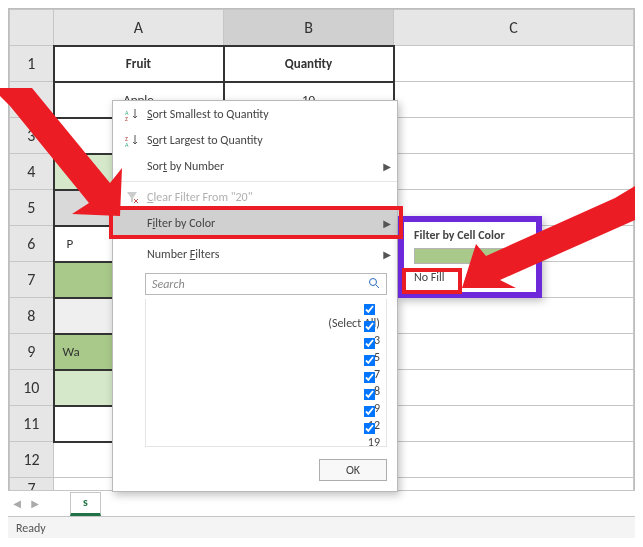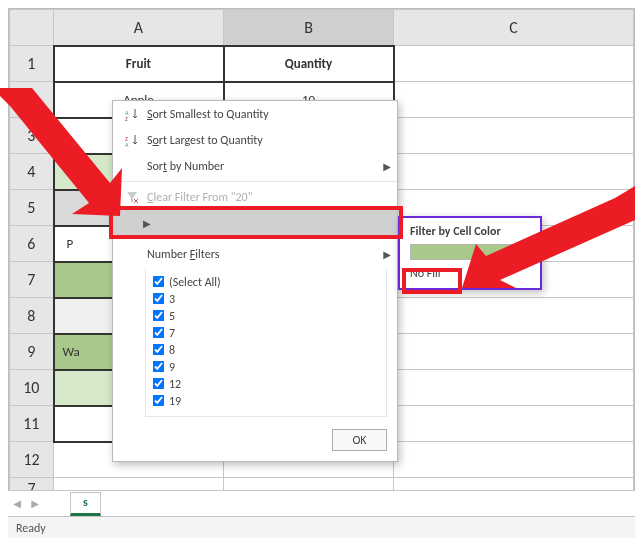--- a/index.html
+++ b/index.html
@@ -89,43 +89,43 @@
     justify-content: space-between;
   }
   .chklist {
     margin: 2px 10px 6px 32px;
     border: 1px solid #e5e5e5;
     border-top: none;
     padding: 4px 6px;
     height: 148px;
     font-size: 12px;
   }
-  .chk { display: flex; align-items: center; height: 17px; }
+  .chk { display: flex; align-items: flex-end; height: 17px; flex-direction: column; }
   .chk input { margin: 0 4px 0 0; transform: scale(0.9); }
   .btnbar {
     display: flex; justify-content: flex-end;
     padding: 6px 10px 10px;
     gap: 12px;
   }
   .btn {
-    width: 55px; height: 22px;
+    width: 68px; height: 22px;
     border: 1px solid #adadad;
     background: #f8f8f8;
     font-size: 12px;
     display: flex; align-items: center; justify-content: center;
     cursor: pointer;
   }
 
   
   .submenu {
     position: absolute;
     top: 216px; left: 398px;
     width: 144px;
     background: #fff;
-    border: 2px solid #6d28d9;
+    border: 6px solid #6d28d9;
     box-shadow: 2px 3px 8px rgba(0,0,0,0.25);
     font-size: 12px;
     z-index: 11;
     padding-bottom: 4px;
   }
   .submenu .title {
     font-weight: bold;
     padding: 6px 10px 4px;
     color: #444;
   }
@@ -311,28 +311,38 @@
     <span class="ic">
       <svg width="14" height="14" viewBox="0 0 14 14">
           <path d="M2 2 L12 2 L8 8 L8 12 L6 12 L6 8 Z" fill="#ccc"></path>
           <path d="M9 9 L13 13 M13 9 L9 13" stroke="#c55" stroke-width="1"></path>
         </svg>
     </span>
     <span class="lbl"><u>C</u><span>lear Filter From "20"</span></span>
   </div>
   <div class="menu-row hover">
     <span class="ic"></span>
+    <span class="lbl">F<u>i</u><span>lter by Color</span></span>
     <span class="arrow">▶</span>
   </div>
   <div class="sep"></div>
   <div class="menu-row">
     <span class="ic"></span>
     <span class="lbl">Number <u>F</u><span>ilters</span></span>
     <span class="arrow">▶</span>
   </div>
+  <div class="search">
+    <span>Search</span>
+    <span style="color:#2a6;font-style:normal">
+      <svg width="12" height="12" viewBox="0 0 12 12">
+          <circle cx="5" cy="5" r="3.5" stroke="#2a6cbf" fill="none" stroke-width="1"></circle>
+          <path d="M8 8 L11 11" stroke="#2a6cbf" stroke-width="1"></path>
+        </svg>
+    </span>
+  </div>
   <div class="chklist">
     <div class="chk">
         <input type="checkbox" checked="" style="">
         <span>(Select All)</span>
       </div>
     <div class="chk">
         <input type="checkbox" checked="" style="">
         <span>3</span>
       </div>
     <div class="chk">

